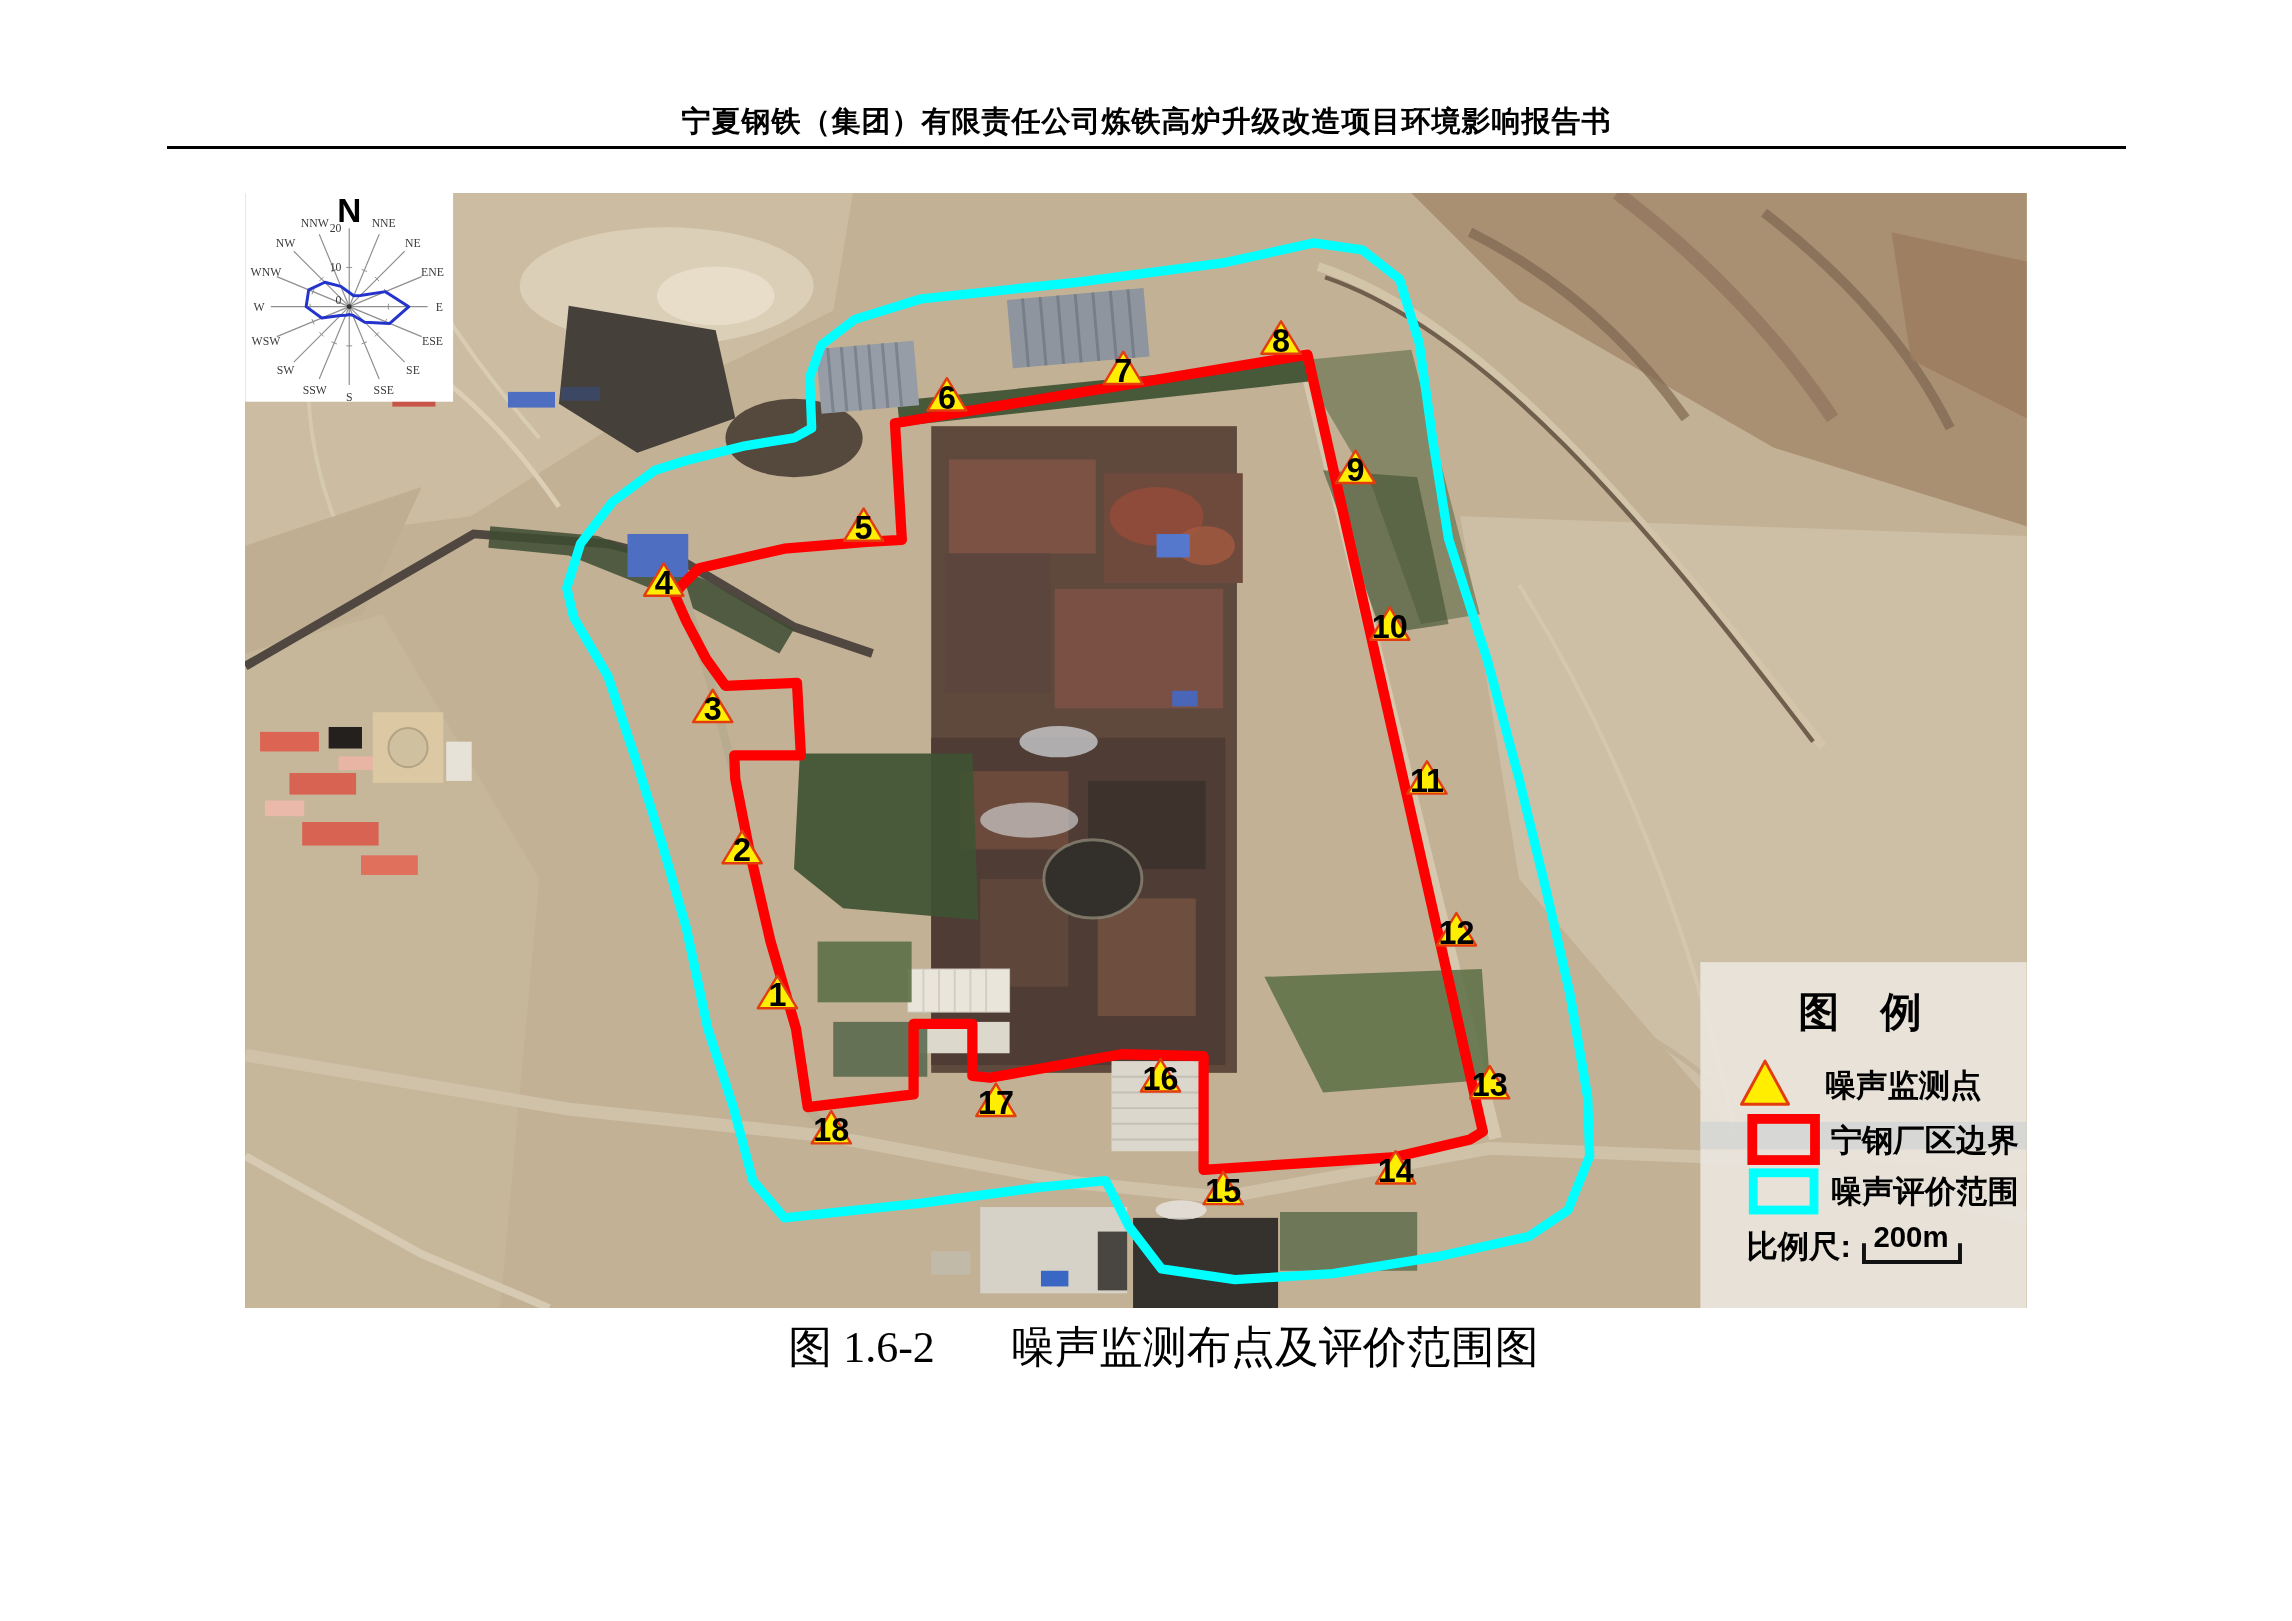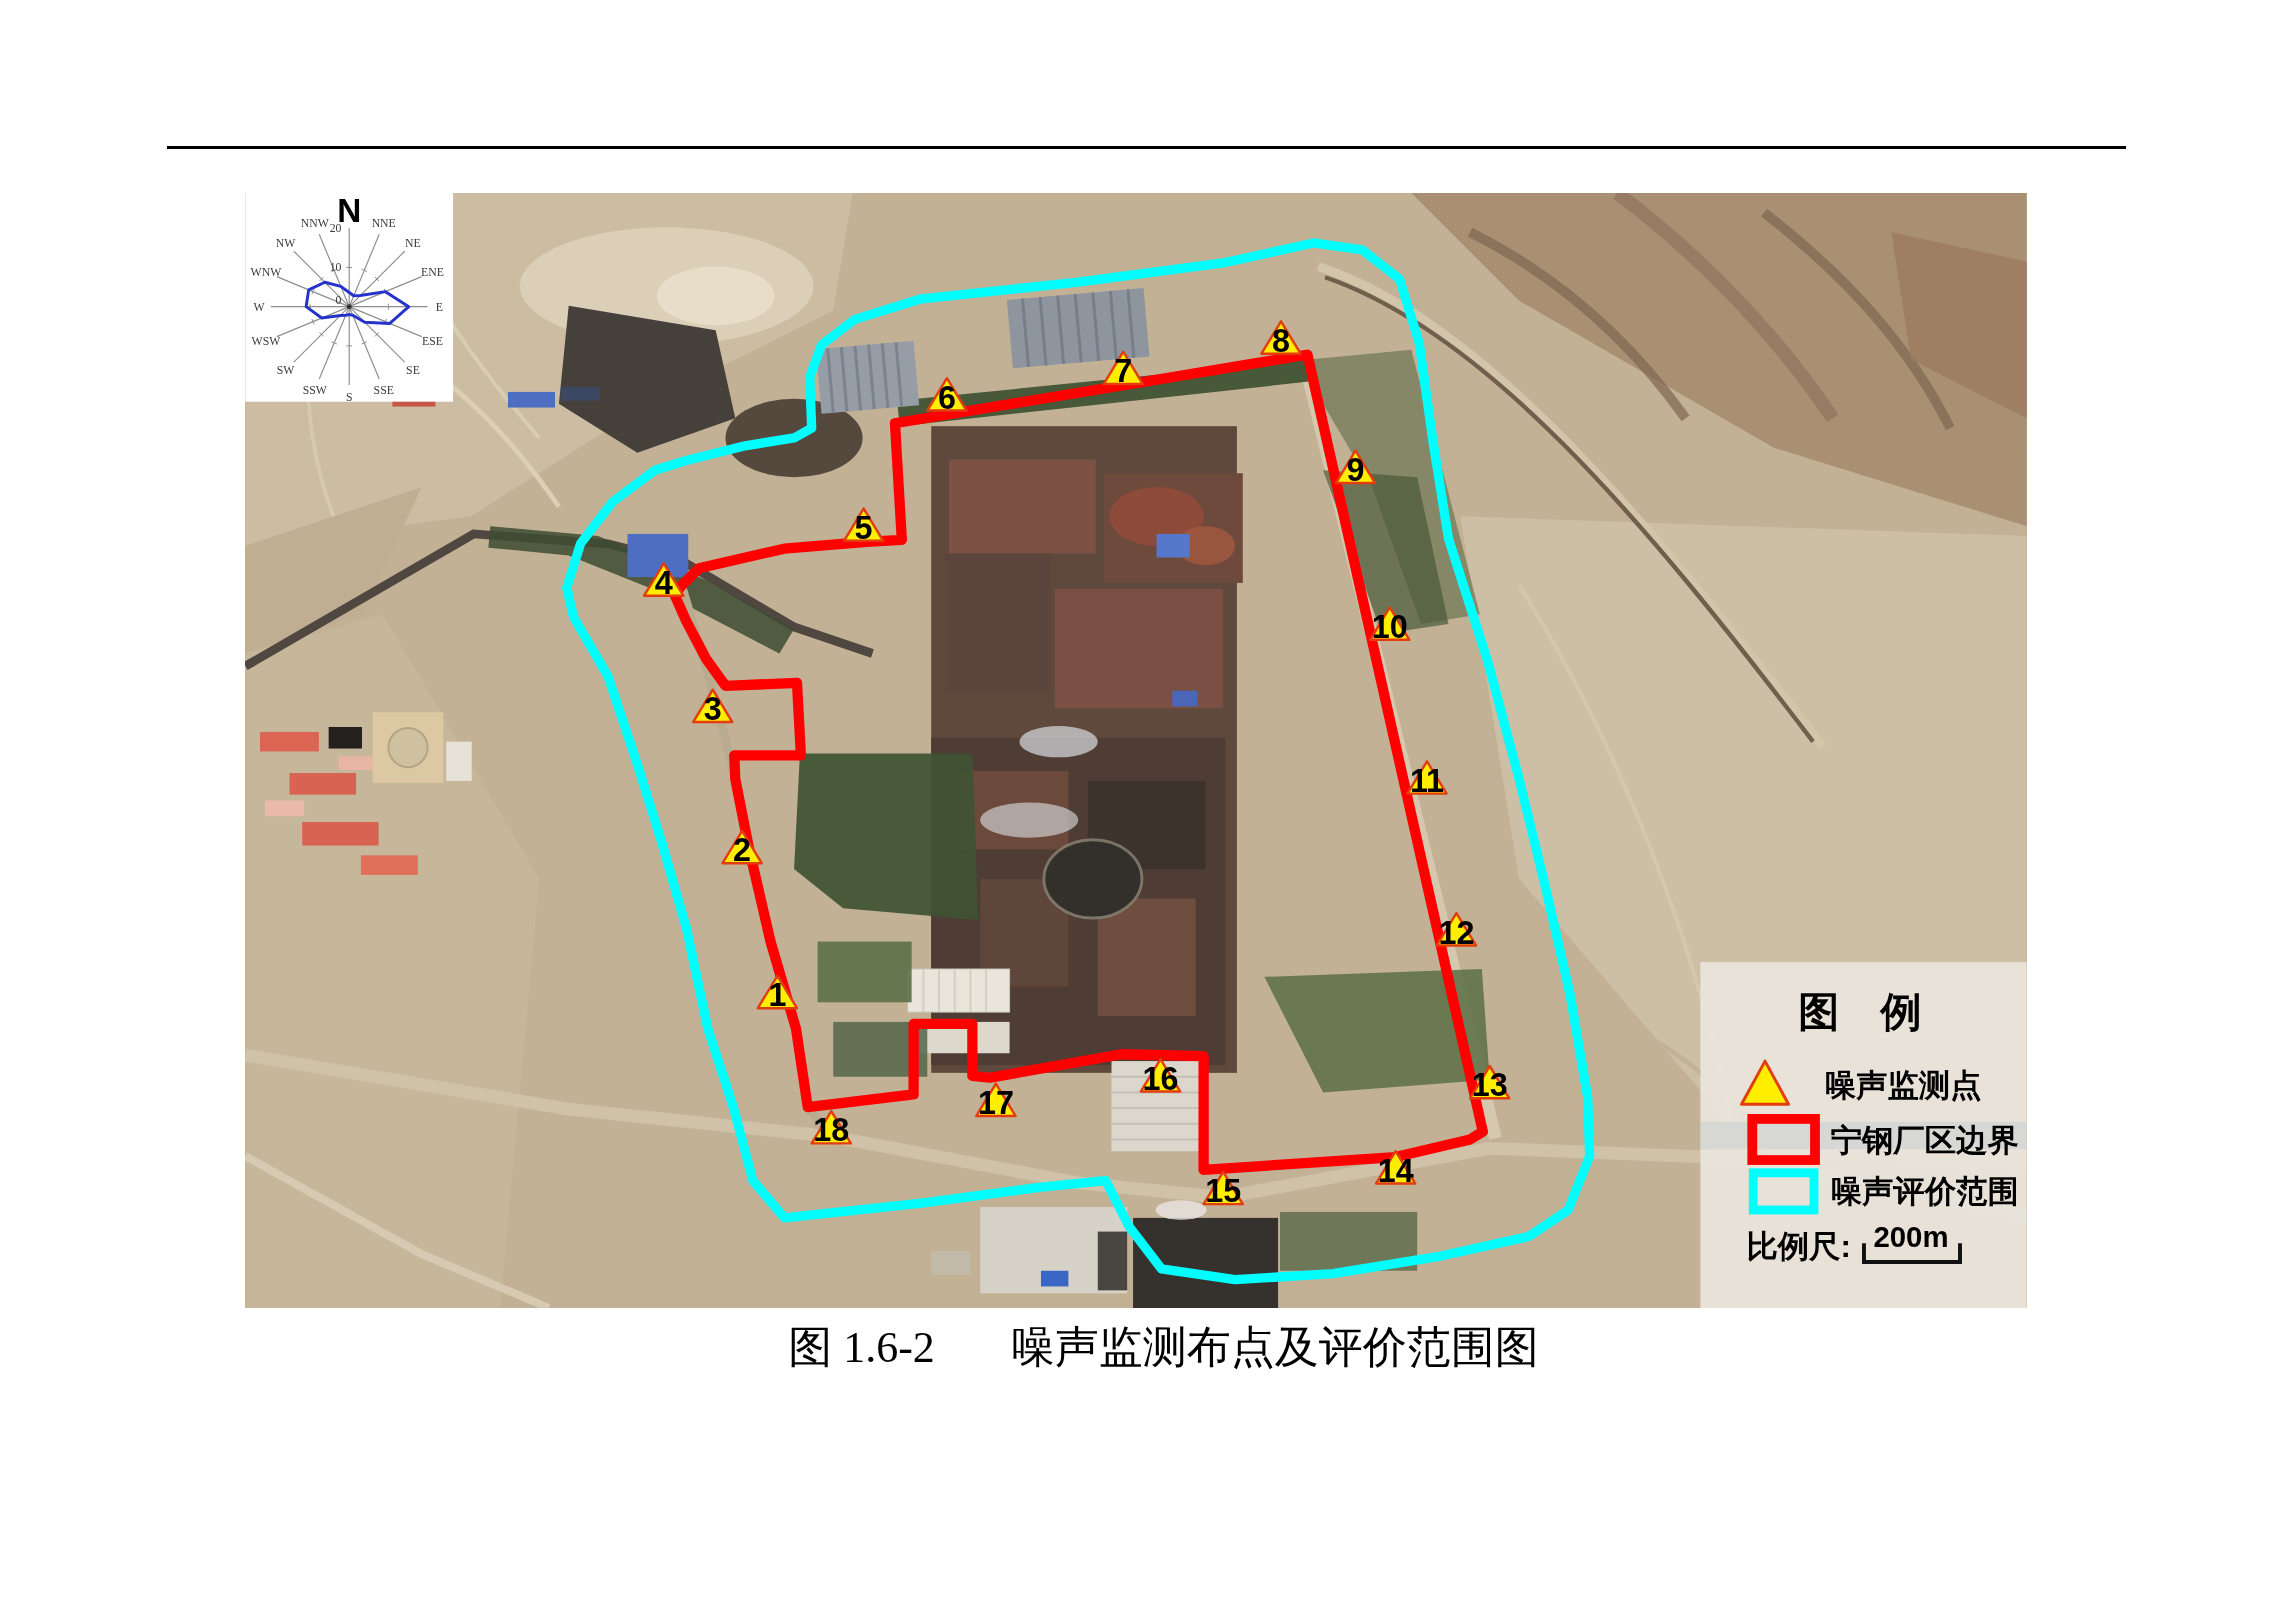--- a/index.html
+++ b/index.html
@@ -22,20 +22,21 @@
   .scale-value{font:700 30px "Liberation Sans",sans-serif;}
   .marker-num{font:700 33px "Liberation Sans",sans-serif;}
   .rose-label{font:12px "Liberation Serif",serif;fill:#3a3a3a;}
   .rose-n{font:700 34px "Liberation Sans",sans-serif;}
 </style>
 </head>
 <body>
 
 <div class="page">
 
+  <div class="header-title">宁夏钢铁（集团）有限责任公司炼铁高炉升级改造项目环境影响报告书</div>
   <div class="header-rule"></div>
 
   <div class="map-wrap">
     <svg id="map-svg" viewBox="0 0 1818 1138" width="1782" height="1115">
 
       <g>
         <rect x="0" y="0" width="1818" height="1138" fill="#c3b195"></rect>
 
         <polygon points="0,0 620,0 600,120 420,210 230,330 0,360" fill="#ccbda2"></polygon>
         <polygon points="0,360 180,300 120,430 0,470" fill="#bfae92"></polygon>

